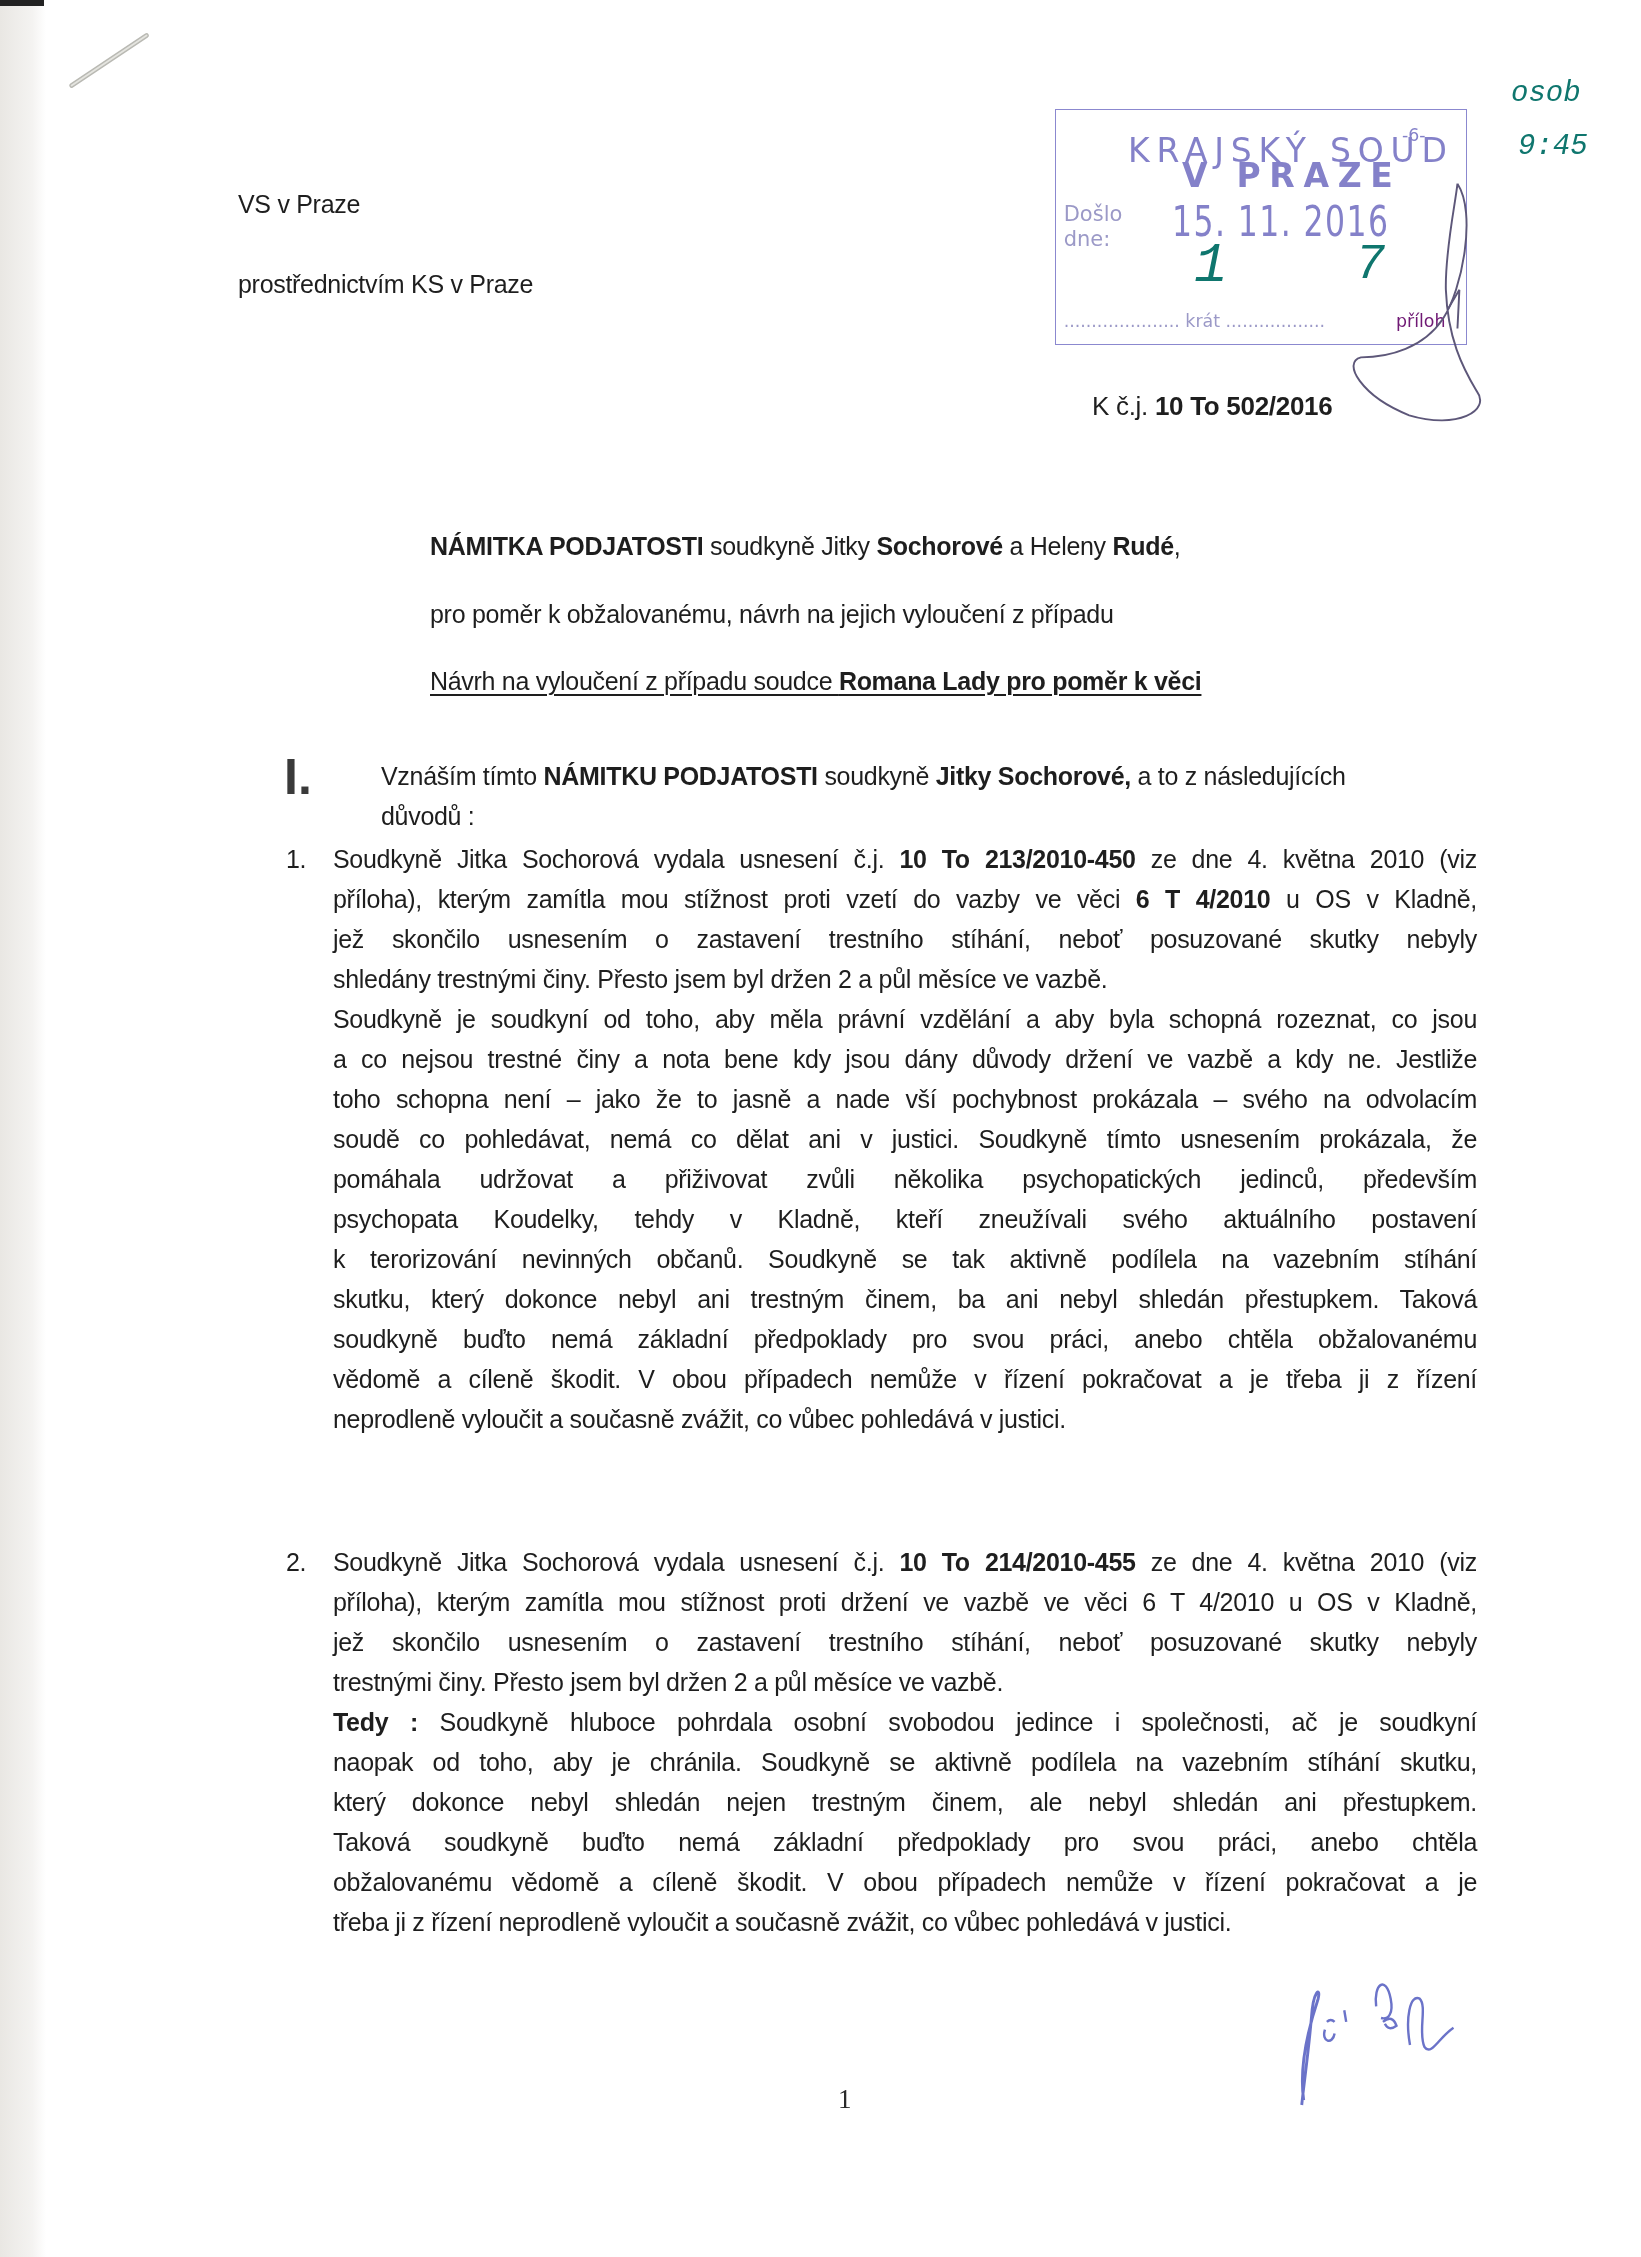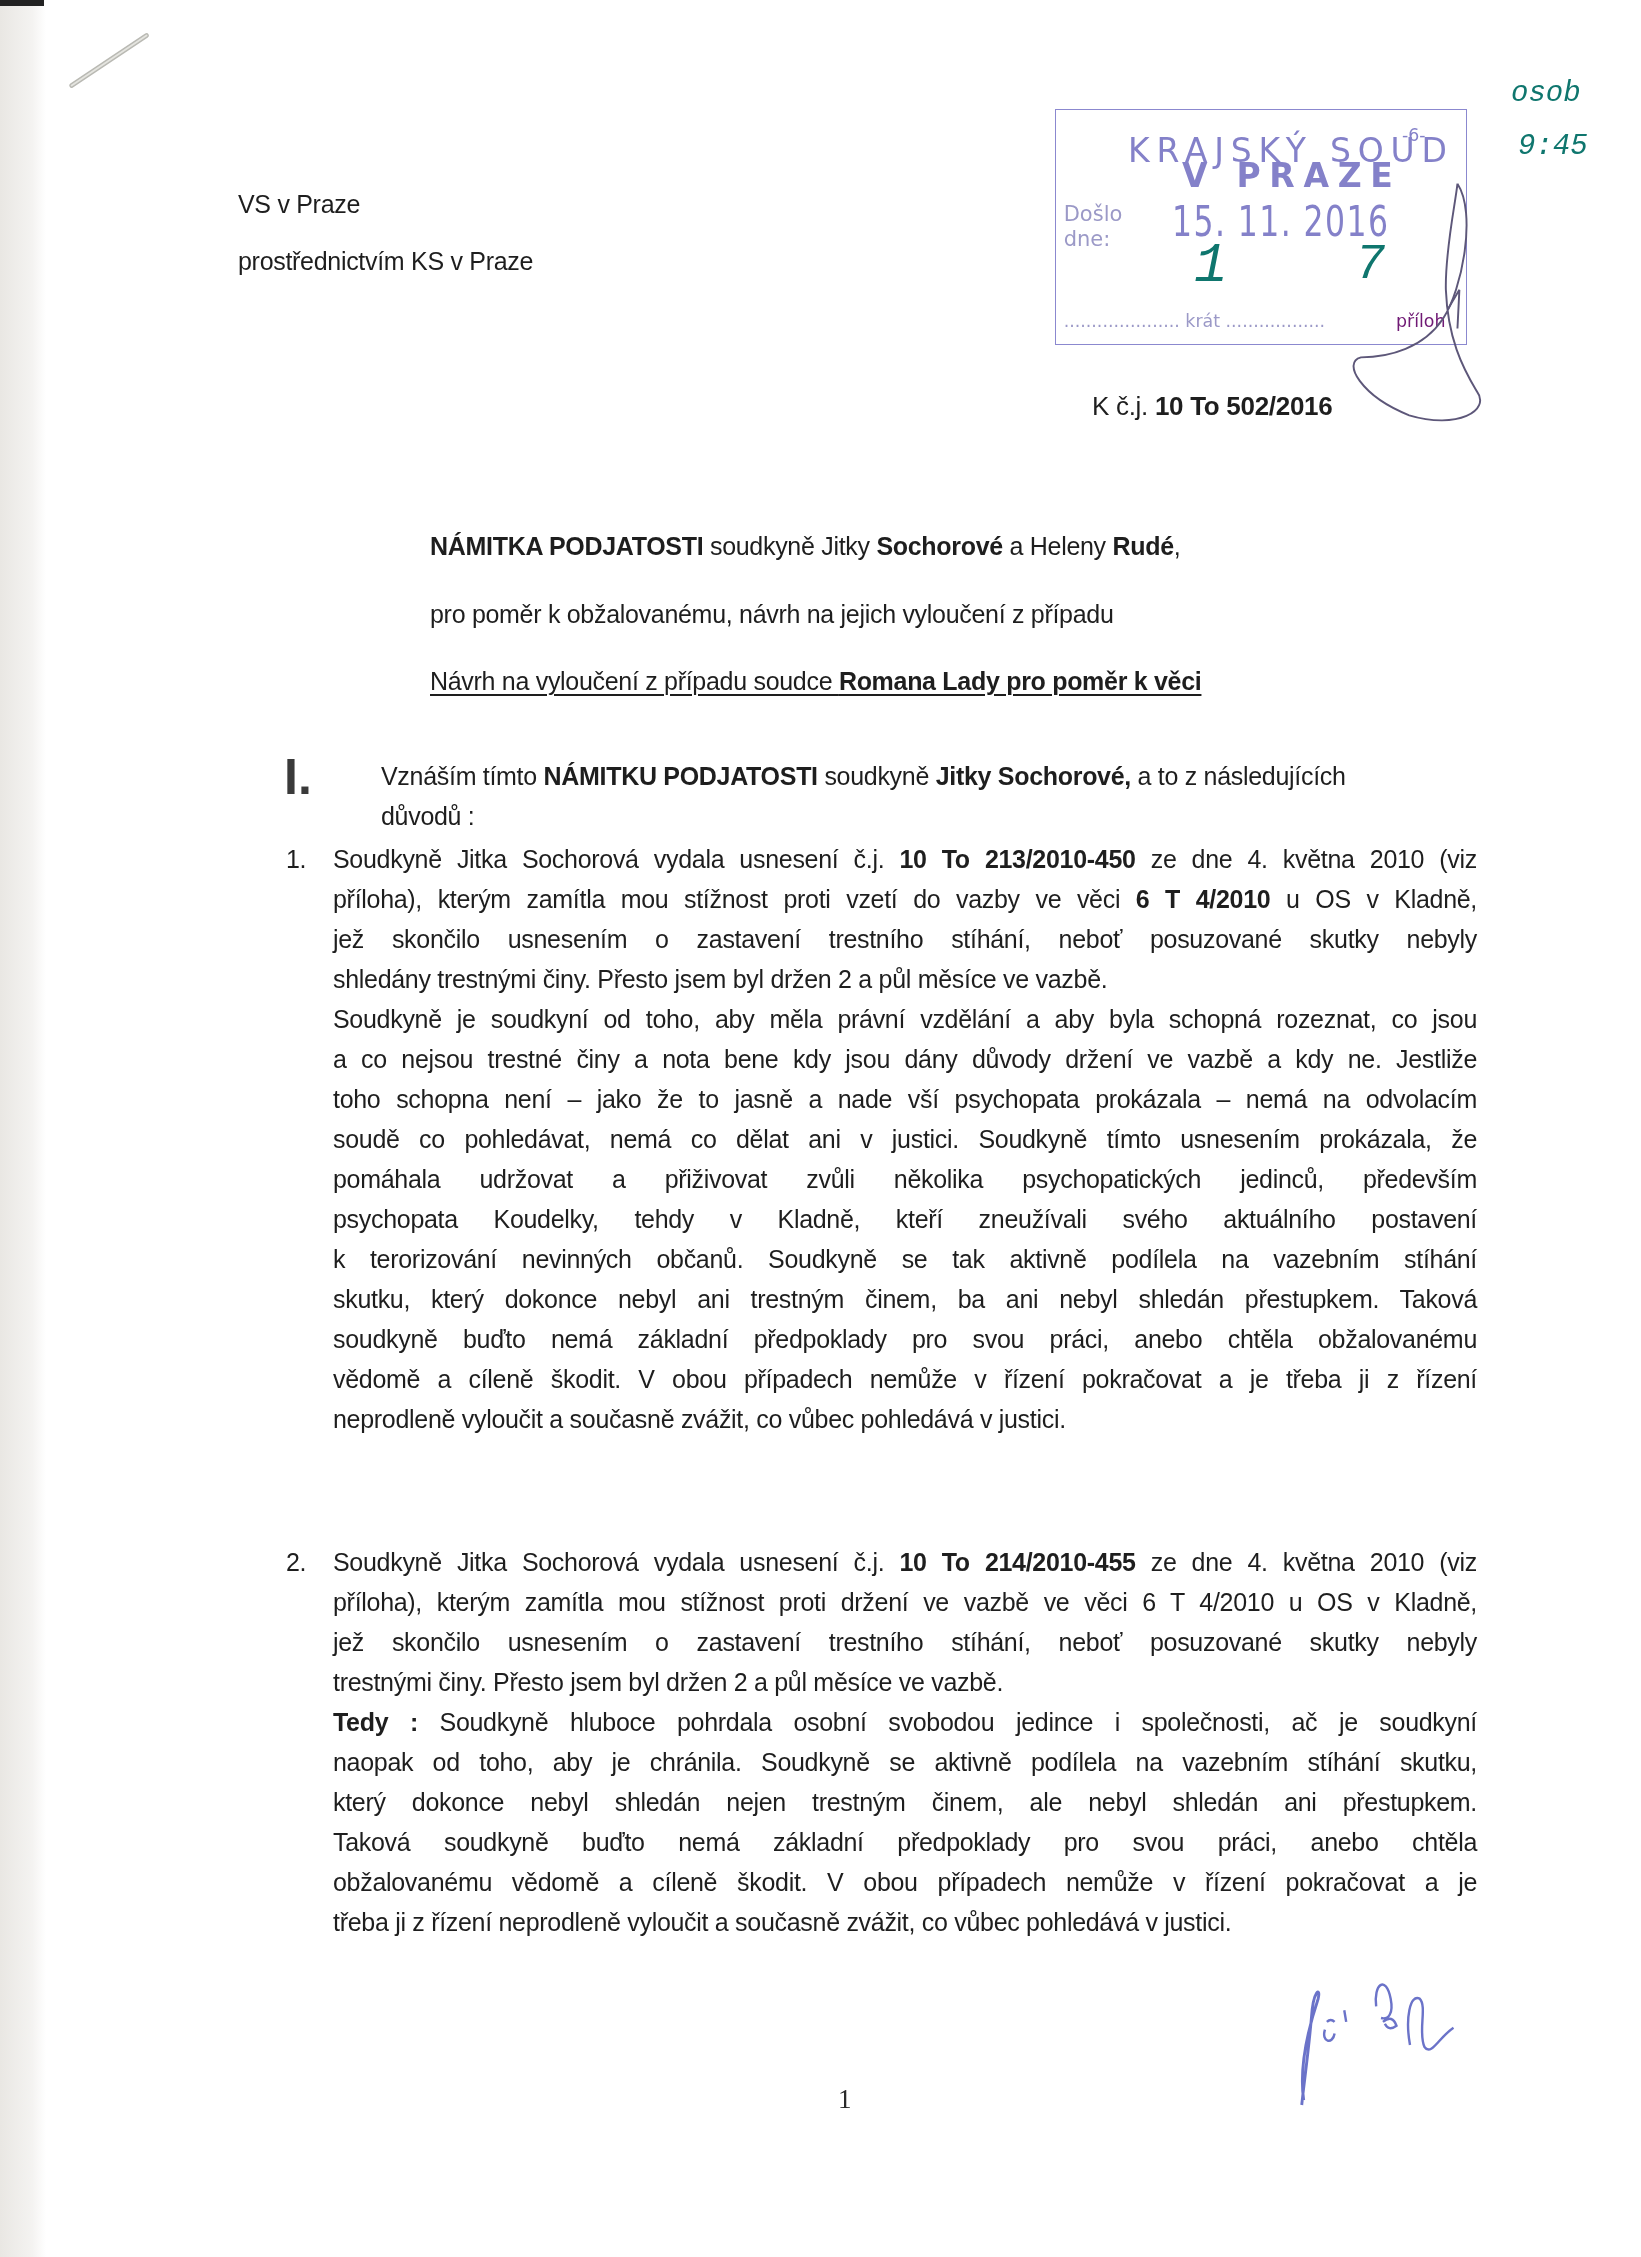--- a/index.html
+++ b/index.html
@@ -39,21 +39,21 @@
 <body>
 
 <div class="abs scan-edge"></div>
 <div class="abs scan-edge-top"></div>
 <svg class="abs" style="left:58px;top:24px" width="106" height="72" viewBox="0 0 110 75">
   <line x1="14" y1="64" x2="92" y2="12" stroke="#b9b9b3" stroke-width="5" stroke-linecap="round"></line>
   <line x1="14" y1="64" x2="92" y2="12" stroke="#e4e4df" stroke-width="2" stroke-linecap="round"></line>
 </svg>
 
 <div class="abs t" style="left:238px;top:184px">VS v Praze</div>
-<div class="abs t" style="left:238px;top:241px">prostřednictvím KS v Praze</div>
+<div class="abs t" style="left:238px;top:264px">prostřednictvím KS v Praze</div>
 
 <div class="abs stamp">
   <div class="abs stamp-court">KRAJSKÝ SOUD</div>
   <div class="abs stamp-six">-6-</div>
   <div class="abs stamp-city">V PRAZE</div>
   <div class="abs stamp-doslo">
     <div>Došlo</div>
     <div>dne:</div>
   </div>
   <div class="abs stamp-date">15. 11. 2016</div>
@@ -94,21 +94,21 @@
 <div class="abs t" style="left:381px;top:796px">důvodů :</div>
 
 <div class="abs t ol-num" style="left:286px;top:839px">1.</div>
 <div class="abs t para" style="left:333px;top:839px" id="item-0">
     <span class="line justify-line"><span>Soudkyně Jitka Sochorová vydala usnesení č.j. </span><span class="bold">10 To 213/2010-450</span><span> ze dne 4. května 2010 (viz</span></span>
     <span class="line justify-line"><span>příloha), kterým zamítla mou stížnost proti vzetí do vazby ve věci </span><span class="bold">6 T 4/2010</span><span> u OS v Kladně,</span></span>
     <span class="line justify-line"><span>jež skončilo usnesením o zastavení trestního stíhání, neboť posuzované skutky nebyly</span></span>
     <span class="line"><span>shledány trestnými činy. Přesto jsem byl držen 2 a půl měsíce ve vazbě.</span></span>
     <span class="line justify-line"><span>Soudkyně je soudkyní od toho, aby měla právní vzdělání a aby byla schopná rozeznat, co jsou</span></span>
     <span class="line justify-line"><span>a co nejsou trestné činy a nota bene kdy jsou dány důvody držení ve vazbě a kdy ne. Jestliže</span></span>
-    <span class="line justify-line"><span>toho schopna není – jako že to jasně a nade vší psychopata prokázala – nemá na odvolacím</span></span>
+    <span class="line justify-line"><span>toho schopna není – jako že to jasně a nade vší pochybnost prokázala – svého na odvolacím</span></span>
     <span class="line justify-line"><span>soudě co pohledávat, nemá co dělat ani v justici. Soudkyně tímto usnesením prokázala, že</span></span>
     <span class="line justify-line"><span>pomáhala udržovat a přiživovat zvůli několika psychopatických jedinců, především</span></span>
     <span class="line justify-line"><span>psychopata Koudelky, tehdy v Kladně, kteří zneužívali svého aktuálního postavení</span></span>
     <span class="line justify-line"><span>k terorizování nevinných občanů. Soudkyně se tak aktivně podílela na vazebním stíhání</span></span>
     <span class="line justify-line"><span>skutku, který dokonce nebyl ani trestným činem, ba ani nebyl shledán přestupkem. Taková</span></span>
     <span class="line justify-line"><span>soudkyně buďto nemá základní předpoklady pro svou práci, anebo chtěla obžalovanému</span></span>
     <span class="line justify-line"><span>vědomě a cíleně škodit. V obou případech nemůže v řízení pokračovat a je třeba ji z řízení</span></span>
     <span class="line"><span>neprodleně vyloučit a současně zvážit, co vůbec pohledává v justici.</span></span>
   </div>
 

